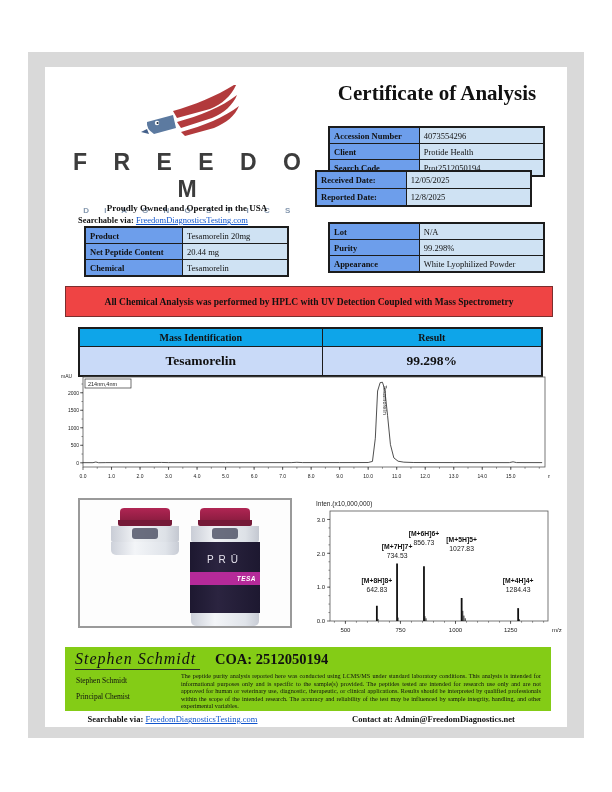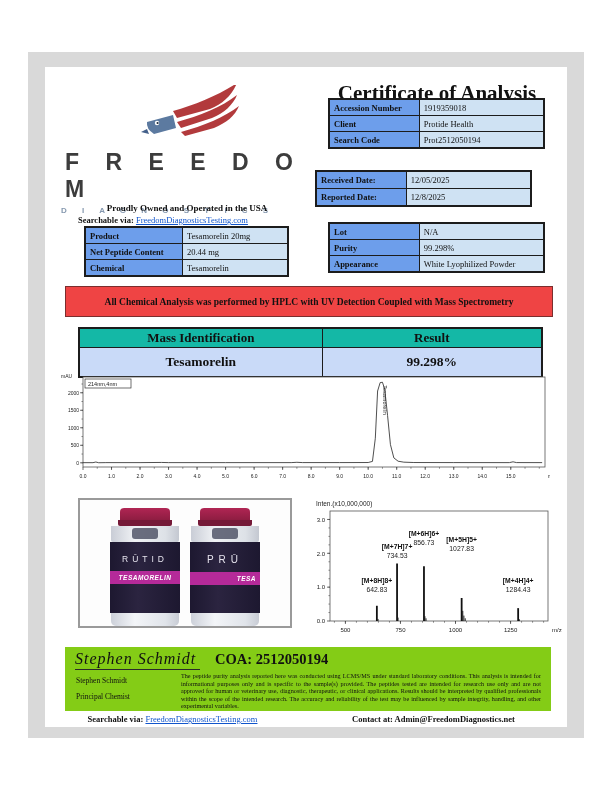--- a/index.html
+++ b/index.html
@@ -2,58 +2,58 @@
 <html><head>
 <meta charset="utf-8">
 <style>
   html,body{margin:0;padding:0;}
   body{width:612px;height:792px;background:#ffffff;overflow:hidden;position:relative;
        font-family:"Liberation Serif", serif;color:#111;}
   .matte{position:absolute;left:28px;top:52px;width:556px;height:686px;background:#d9d9d9;}
   .page{position:absolute;left:45px;top:67px;width:522px;height:660px;background:#ffffff;}
 
   
-  .logo-block{position:absolute;left:10px;top:18px;width:264px;}
+  .logo-block{position:absolute;left:10px;top:18px;width:264px;text-align:center;}
   .logo-eagle{display:block;margin:0 auto;}
   .logo-word{font-family:"Liberation Sans",sans-serif;font-weight:bold;font-size:23px;
              letter-spacing:10px;color:#3c3c3c;margin-top:2px;padding-left:10px;}
   .logo-sub{font-family:"Liberation Sans",sans-serif;font-weight:bold;font-size:8px;
             letter-spacing:6.5px;color:#8598af;margin-top:3px;padding-left:6px;}
   .tagline{position:absolute;left:0px;top:136px;width:284px;text-align:center;
            font-weight:bold;font-size:9px;}
   .searchable{position:absolute;left:33px;top:148px;font-weight:bold;font-size:8.5px;}
   a.doclink{color:#1155cc;font-weight:normal;text-decoration:underline;margin-top:20px;}
 
   
   .coa-title{position:absolute;left:272px;top:14px;width:240px;text-align:center;
              font-weight:bold;font-size:21px;}
 
   table.info{border-collapse:collapse;position:absolute;table-layout:fixed;}
   table.info td{border:1px solid #1c1c1c;font-size:8.5px;padding:0 0 0 4px;overflow:hidden;
                 white-space:nowrap;}
   table.info{border:2px solid #1c1c1c;}
   td.lbl{background:#6d9eeb;font-weight:bold;}
   td.val{background:#cfe2f3;}
-  #tbl-accession{left:283px;top:31px;width:217px;}
+  #tbl-accession{left:283px;top:59px;width:217px;}
   #tbl-accession td{height:15px;}
   #tbl-dates{left:270px;top:103px;width:217px;}
   #tbl-dates td{height:16px;}
   #tbl-product{left:39px;top:159px;width:205px;}
   #tbl-product td{height:15px;}
   #tbl-lot{left:283px;top:155px;width:217px;}
   #tbl-lot td{height:15px;}
 
   .banner{position:absolute;left:20px;top:219px;width:486px;height:29px;background:#ef4444;
           border:1px solid #7a2e2e;display:flex;align-items:center;justify-content:center;
           font-weight:bold;font-size:9.5px;text-align:center;}
 
   table.mass{position:absolute;left:33px;top:260px;width:465px;border-collapse:collapse;
              border:2px solid #1c1c1c;table-layout:fixed;}
   table.mass td{border:1px solid #1c1c1c;text-align:center;}
-  table.mass .hdr td{font-weight:bold;font-size:13px;height:15px;background:#14b8a6;}
+  table.mass .hdr td{font-weight:bold;font-size:10px;height:15px;background:#0ea5e9;}
   table.mass .data td{font-weight:bold;font-size:13.5px;height:26px;background:#c9daf8;}
 
   .chrom-wrap{position:absolute;left:13px;top:304px;width:492px;height:127px;}
   .spec-wrap{position:absolute;left:255px;top:429px;width:262px;height:143px;}
 
   .photo{position:absolute;left:33px;top:431px;width:214px;height:130px;background:#fdfdfd;
          border:2px solid #9a9a9a;display:flex;align-items:flex-end;justify-content:center;
          gap:8px;padding-bottom:0px;box-sizing:border-box;}
   .vial{width:72px;height:118px;position:relative;display:flex;flex-direction:column;}
   .cap-top{height:12px;margin:0 11px;background:linear-gradient(#b02553,#8e1d41);
@@ -118,21 +118,21 @@
   <div class="coa-title">Certificate of Analysis</div>
 
   <table class="info" id="tbl-accession">
     <colgroup>
         <col style="width:42%">
         <col>
       </colgroup>
       <tbody>
         <tr>
           <td class="lbl">Accession Number</td>
-          <td class="val">1919359018</td>
+          <td class="val">4073554296</td>
         </tr>
         <tr>
           <td class="lbl">Client</td>
           <td class="val">Protide Health</td>
         </tr>
         <tr>
           <td class="lbl">Search Code</td>
           <td class="val">Prot2512050194</td>
         </tr>
       </tbody>
@@ -307,24 +307,20 @@
         <text x="30" y="15" font-size="5.5" fill="#222">214nm,4nm</text>
         <text x="325.44444444444446" y="14.252918287937746" font-size="5.5" fill="#222" transform="rotate(90 325.44444444444446 14.252918287937746)">Tesamorelin</text>
       </svg>
   </div>
 
   <div class="photo">
     <div class="vial">
       <div class="cap-top"></div>
       <div class="cap-ring"></div>
       <div class="glass-neck"></div>
-      <div class="vlabel">
-        <div class="brand">RŪTID</div>
-        <div class="band">TESAMORELIN</div>
-      </div>
       <div class="glass-bottom"></div>
     </div>
     <div class="vial">
       <div class="cap-top"></div>
       <div class="cap-ring"></div>
       <div class="glass-neck"></div>
       <div class="vlabel">
         <div class="brand" style="font-size:10px;letter-spacing:5px;">PRŪ</div>
         <div class="band" style="justify-content:flex-end;padding-right:4px;">TESA</div>
       </div>

